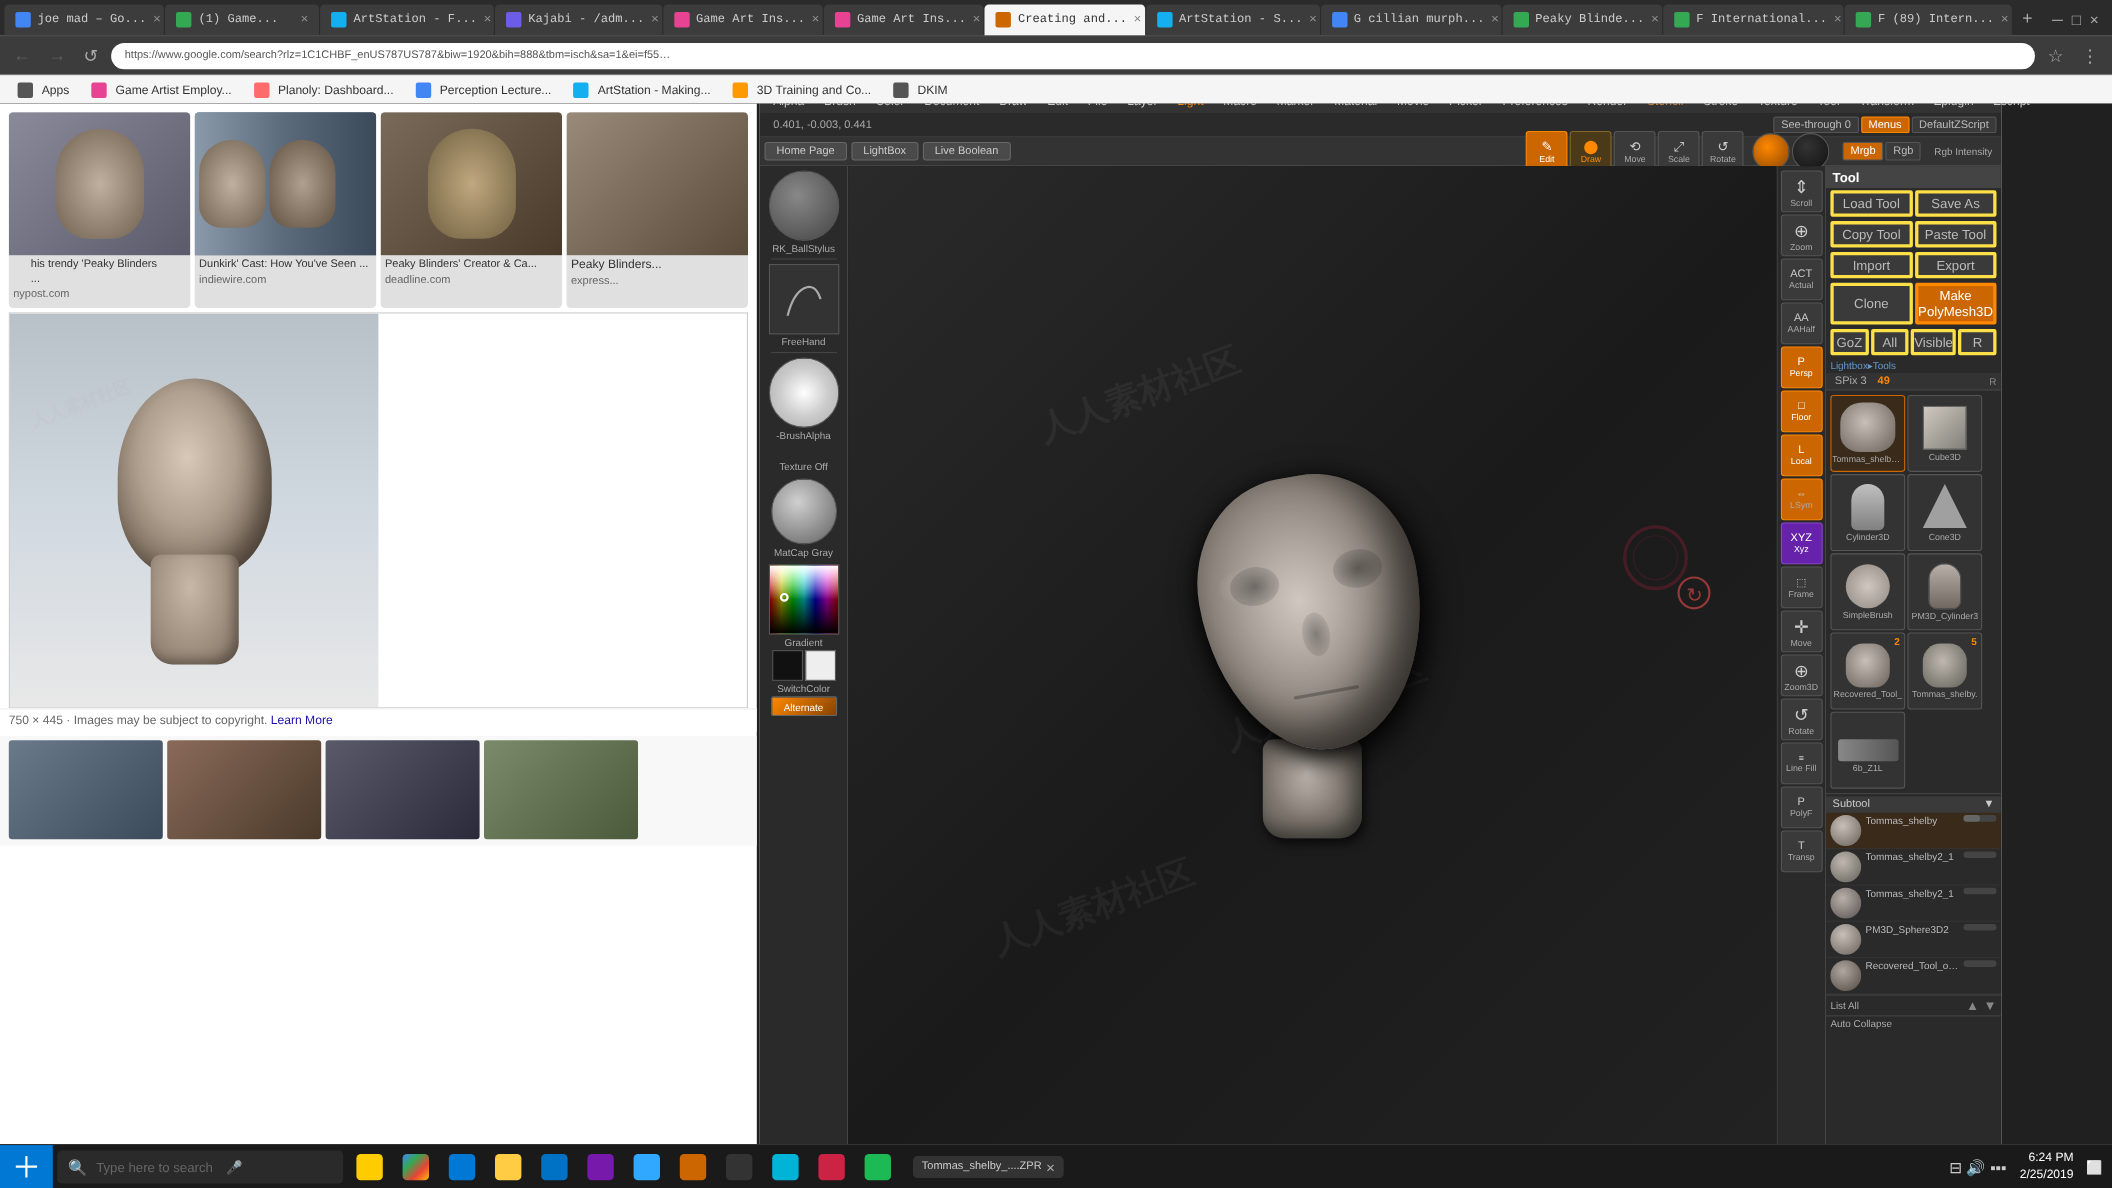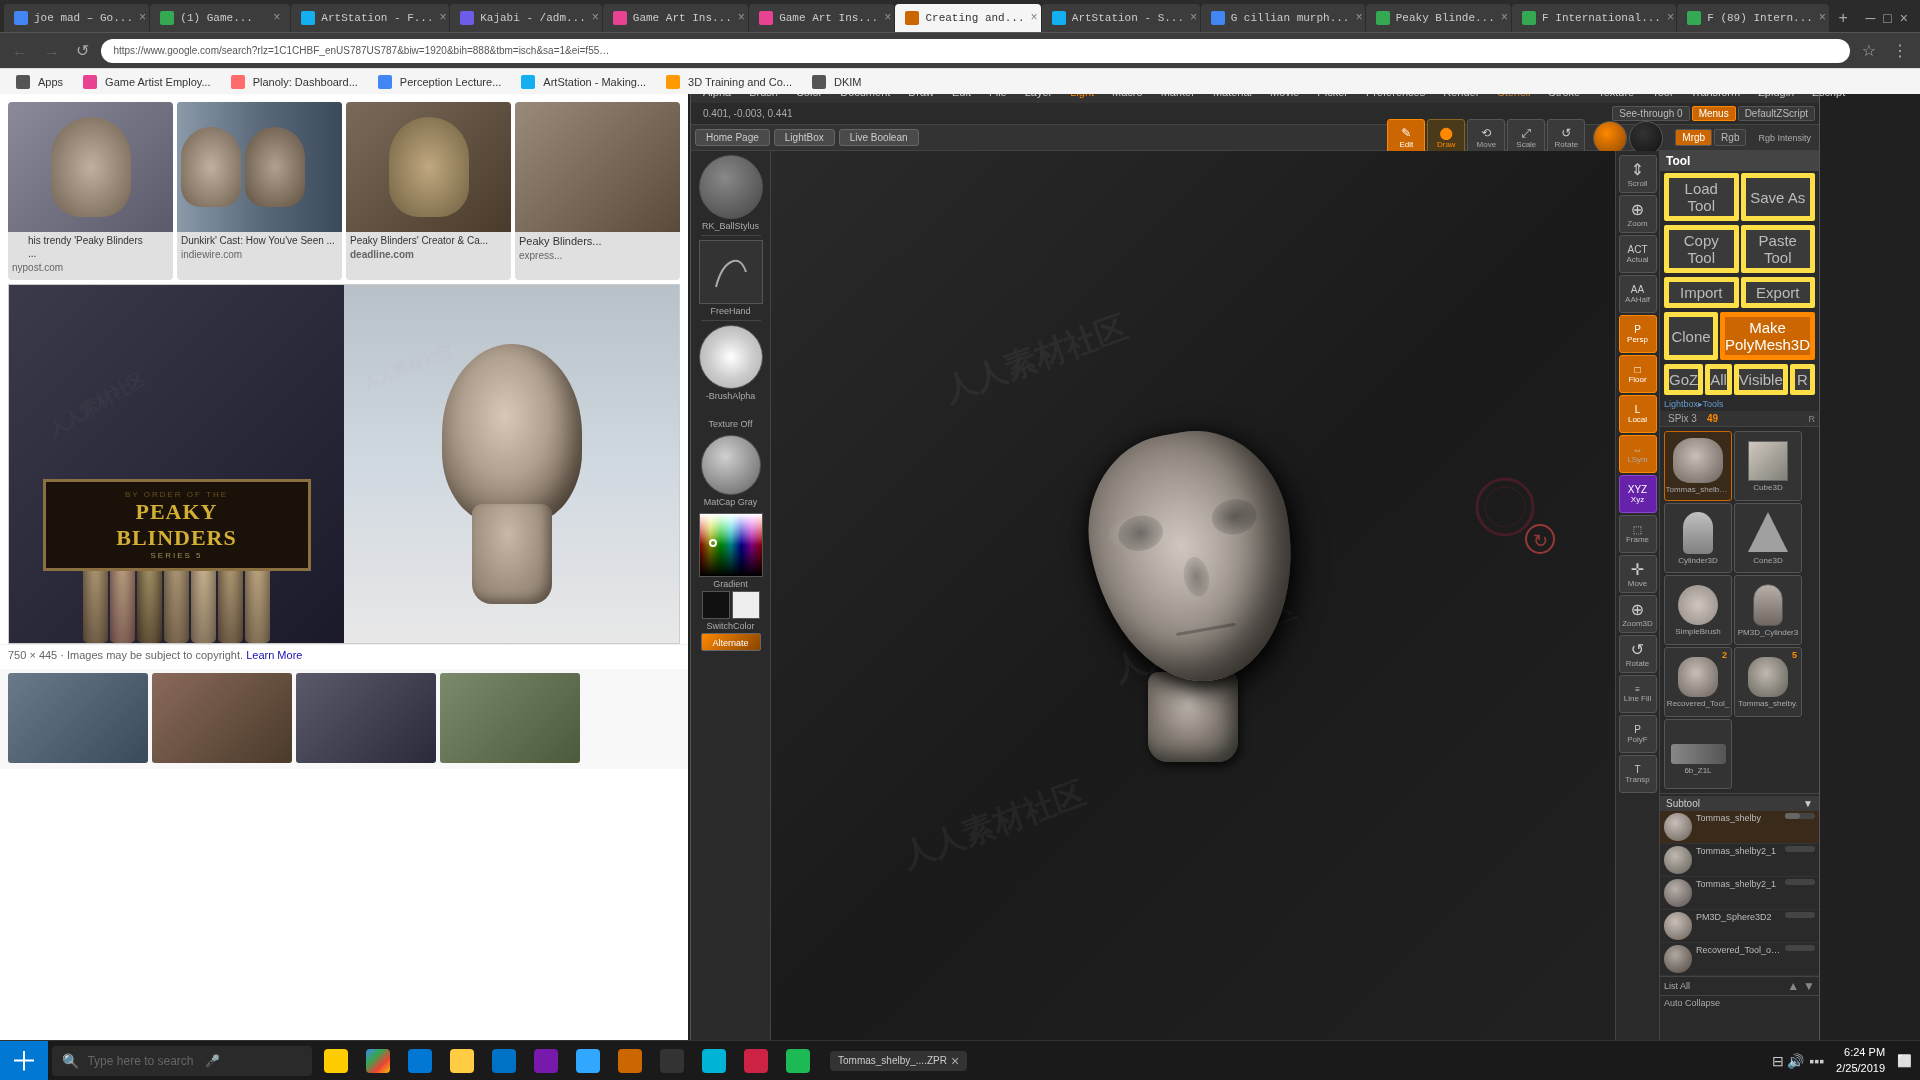--- a/index.html
+++ b/index.html
@@ -103,21 +103,21 @@
     .rt-btn { width: 38px; height: 38px; background: #3a3a3a; border: 1px solid #555; border-radius: 3px; display: flex; flex-direction: column; align-items: center; justify-content: center; cursor: pointer; }
     .rt-btn.active { background: #cc6600; border-color: #ff8800; }
     .rt-btn-label { font-size: 8px; color: #aaa; }
     .rt-btn-icon { font-size: 16px; color: #ccc; }
 
     
     #tool-panel { width: 160px; background: #2a2a2a; border-left: 1px solid #444; display: flex; flex-direction: column; overflow: hidden; }
     #tool-header { background: #444; padding: 3px 6px; display: flex; justify-content: space-between; align-items: center; }
     #tool-title { font-size: 12px; color: #fff; font-weight: bold; }
     .tool-btn-row { display: flex; gap: 2px; padding: 2px 4px; }
-    .tool-btn { flex: 1; padding: 2px 0; background: #3a3a3a; border: 5px solid #fde047; border-radius: 2px; font-size: 15px; color: #bbb; text-align: center; cursor: pointer; }
+    .tool-btn { flex: 1; padding: 2px 0; background: #3a3a3a; border: 3px solid #fde047; border-radius: 2px; font-size: 12px; color: #bbb; text-align: center; cursor: pointer; }
     .tool-btn.orange { background: #cc6600; color: #fff; border-color: #ff8800; }
     
     #tool-grid { display: flex; flex-wrap: wrap; gap: 2px; padding: 4px; }
     .tool-grid-item { width: 68px; height: 70px; background: #333; border: 1px solid #555; border-radius: 3px; display: flex; flex-direction: column; align-items: center; justify-content: center; cursor: pointer; padding: 2px; }
     .tool-grid-item.active { border-color: #cc6600; background: #3a2a1a; }
     .tool-grid-label { font-size: 8px; color: #aaa; text-align: center; margin-top: 2px; overflow: hidden; text-overflow: ellipsis; white-space: nowrap; width: 65px; }
 
     
     #subtool-panel { border-top: 1px solid #444; padding: 2px 0; flex: 1; overflow-y: auto; }
     .subtool-header { padding: 2px 6px; background: #3a3a3a; font-size: 10px; color: #ccc; cursor: pointer; display: flex; align-items: center; justify-content: space-between; }
@@ -309,51 +309,31 @@
         </div>
       </div>
       <div style="font-size:10px; color:#333; padding:2px 4px; line-height:1.3;">Dunkirk' Cast: How You've Seen ...</div>
       <div style="font-size:10px; color:#666; padding:0 4px;">indiewire.com</div>
     </div>
     <div class="search-img-card" style="position:relative; overflow:hidden;">
       <div style="width:100%; height:130px; background: linear-gradient(135deg, #7a6a5a, #4a3a2a); display:flex; align-items:center; justify-content:center;">
         <div style="width:80px; height:100px; background: radial-gradient(ellipse, #c0a880, #706040); border-radius:40px 40px 30px 30px;"></div>
       </div>
       <div style="font-size:10px; color:#333; padding:2px 4px; line-height:1.3;">Peaky Blinders' Creator &amp; Ca...</div>
-      <div style="font-size:10px; color:#666; padding:0 4px;font-weight:bold;">deadline.com</div>
+      <div style="font-size:10px; color:#666; padding:0 4px;">deadline.com</div>
     </div>
     <div class="search-img-card" style="position:relative; overflow:hidden;">
       <div style="width:100%; height:130px; background: linear-gradient(135deg, #9a8a7a, #5a4a3a);"></div>
       <div style="font-size:11px; color:#333; padding:2px 4px; line-height:1.3;">Peaky Blinders...</div>
       <div style="font-size:10px; color:#666; padding:0 4px;">express...</div>
     </div>
   </div>
 
   <div style="display:flex; height:360px; margin:0 8px; gap:0; border:1px solid #ccc; overflow:hidden;">
 
-    <div style="width:50%; background: linear-gradient(135deg, #3a3a4a, #1a1a2a); position:relative; display:flex; align-items:center; justify-content:center; overflow:hidden;">
-
-      <div style="position:absolute; bottom:0; width:100%; height:70%; display:flex; align-items:flex-end; justify-content:center; gap:2px; padding:0 10px;">
-        <div style="width:25px; height:120px; background: radial-gradient(ellipse at 50% 10%, #c0a880, #504030); border-radius:12px 12px 5px 5px; flex-shrink:0;"></div>
-        <div style="width:25px; height:130px; background: radial-gradient(ellipse at 50% 10%, #d0b890, #604040); border-radius:12px 12px 5px 5px; flex-shrink:0;"></div>
-        <div style="width:25px; height:110px; background: radial-gradient(ellipse at 50% 10%, #b0a070, #403020); border-radius:12px 12px 5px 5px; flex-shrink:0;"></div>
-        <div style="width:25px; height:140px; background: radial-gradient(ellipse at 50% 10%, #c8b088, #584838); border-radius:12px 12px 5px 5px; flex-shrink:0;"></div>
-        <div style="width:25px; height:125px; background: radial-gradient(ellipse at 50% 10%, #e0c8a0, #685848); border-radius:12px 12px 5px 5px; flex-shrink:0;"></div>
-        <div style="width:25px; height:115px; background: radial-gradient(ellipse at 50% 10%, #c0a880, #504030); border-radius:12px 12px 5px 5px; flex-shrink:0;"></div>
-        <div style="width:25px; height:135px; background: radial-gradient(ellipse at 50% 10%, #d8c090, #605040); border-radius:12px 12px 5px 5px; flex-shrink:0;"></div>
-      </div>
-
-      <div class="watermark" style="top:30%; left:10%; font-size:18px; opacity:0.15;">人人素材社区</div>
-
-      <div style="position:absolute; bottom:20%; left:10%; right:10%; background:#1a1208; border:3px solid #8a7040; padding:8px; text-align:center;">
-        <div style="color:#6a5020; font-size:8px; letter-spacing:2px;">BY ORDER OF THE</div>
-        <div style="color:#d4af37; font-family: serif; font-size:22px; font-weight:bold; letter-spacing:1px;">PEAKY<br>BLINDERS</div>
-        <div style="color:#a09060; font-size:8px; letter-spacing:2px;">SERIES 5</div>
-      </div>
-    </div>
 
     <div style="width:50%; background: linear-gradient(to bottom, #b8c0c8, #d0d8e0, #e8e8e8); position:relative; overflow:hidden; display:flex; align-items:center; justify-content:center;">
 
       <div style="position:relative; width:160px; height:280px;">
         <div style="width:140px; height:180px; background: radial-gradient(ellipse at 45% 40%, #d8c8b8 0%, #b0a090 40%, #706050 80%); border-radius:50% 50% 40% 40%; position:absolute; top:20px; left:10px; box-shadow: inset -10px -10px 20px rgba(0,0,0,0.3);"></div>
         <div style="width:80px; height:100px; background: radial-gradient(ellipse at 45% 30%, #c8b8a8, #807060); border-radius:10px 10px 20px 20px; position:absolute; top:180px; left:40px; box-shadow: inset -5px -5px 10px rgba(0,0,0,0.3);"></div>
       </div>
       <div class="watermark" style="top:20%; left:5%; font-size:16px; opacity:0.2; transform:rotate(-20deg);">人人素材社区</div>
     </div>
   </div>

